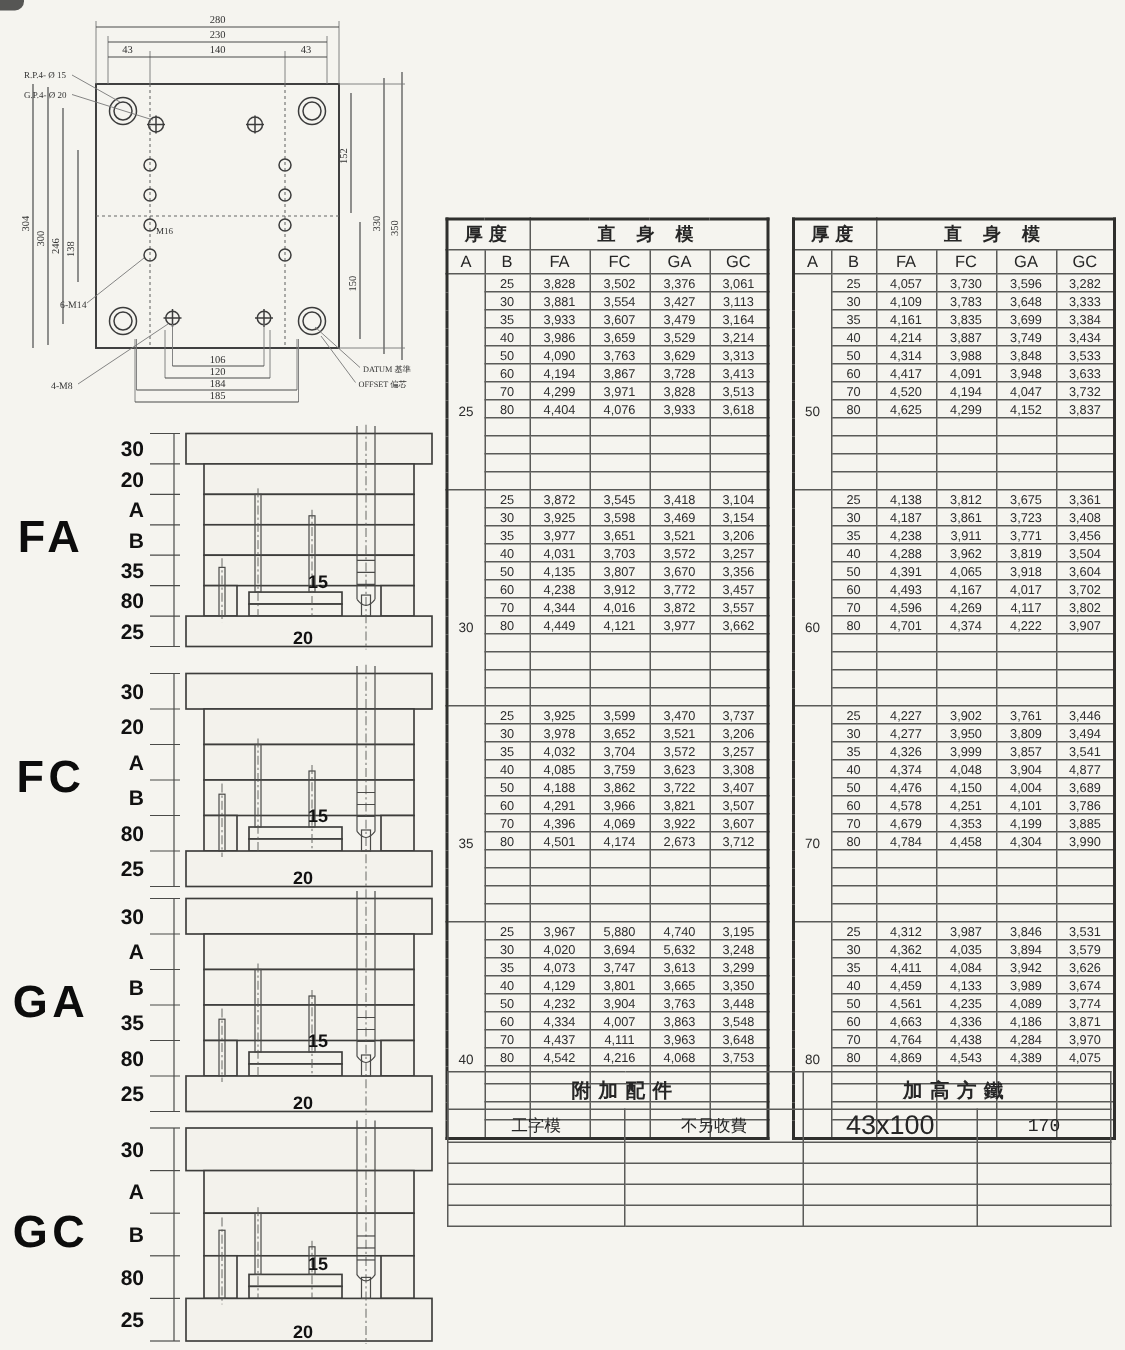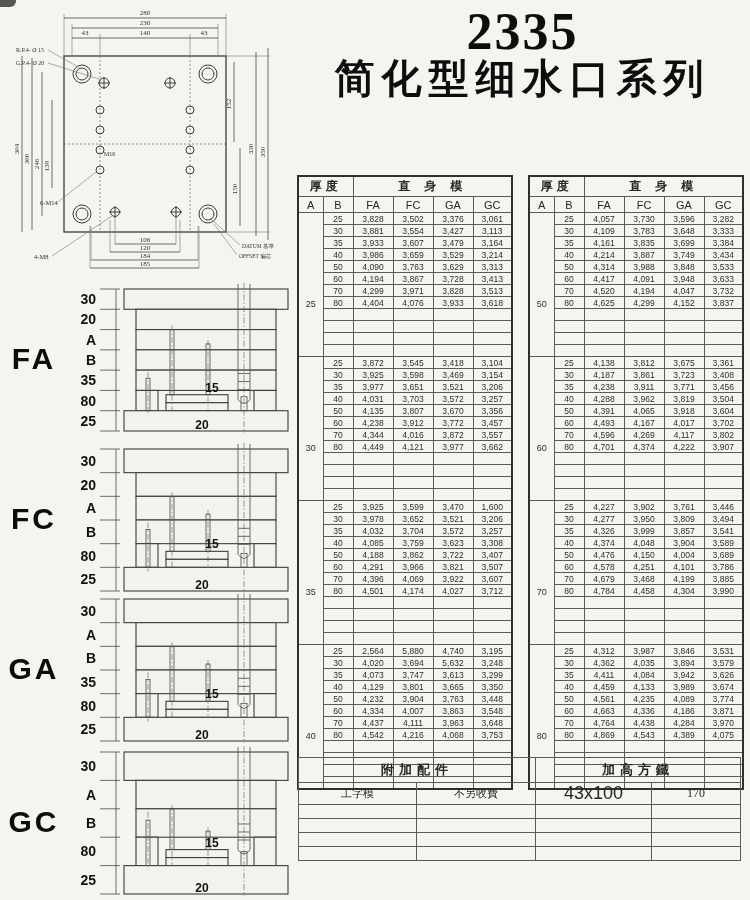--- a/index.html
+++ b/index.html
@@ -19,37 +19,37 @@
   .thin{stroke:#777;stroke-width:.6;fill:none;}
   .plate{stroke:#3c3c3c;stroke-width:1.3;fill:none;}
   .dots{stroke:#666;stroke-width:.7;stroke-dasharray:2 2;fill:none;}
   .hole{stroke:#3c3c3c;stroke-width:1;fill:none;}
 
   
   table.price{position:absolute;border-collapse:collapse;table-layout:fixed;width:214px;background:transparent;}
   #table-left{left:297px;top:145px;}
   #table-right{left:528px;top:145px;}
   table.price td,table.price th{border:1px solid #5a5a58;padding:0;text-align:center;overflow:hidden;white-space:nowrap;}
-  table.price{border:2px solid #2f2f2d;margin-top:30px;}
+  table.price{border:2px solid #2f2f2d;}
   table.price th.h1{height:19px;font-size:12px;font-weight:bold;letter-spacing:4px;font-family:"Liberation Serif",serif;}
   table.price th.h2{height:15px;font-size:11px;font-weight:normal;}
   table.price td{height:11px;font-size:8.5px;color:#2d2d2d;}
   table.price td.a-cell{vertical-align:bottom;padding-bottom:47px;font-size:9px;}
   table.price tbody.group{border-top:1.5px solid #2f2f2d;}
 
   
   .diagram{position:absolute;left:6px;width:286px;height:152px;display:flex;align-items:center;}
   .diagram .type-label{width:56px;text-align:center;font-size:30px;font-weight:bold;letter-spacing:3px;color:#0c0c0c;font-family:"Liberation Sans",sans-serif;}
   .diagram svg text.dim-label{font-weight:bold;fill:#111;font-family:"Liberation Sans",sans-serif;}
   .mold-line{stroke:#3d3d3b;stroke-width:1.1;fill:#f3f2ec;}
   .mold-thin{stroke:#4a4a48;stroke-width:.8;fill:none;}
   .mold-dashdot{stroke:#5a5a58;stroke-width:.6;stroke-dasharray:6 2 1.5 2;fill:none;}
 
   
-  #addon-table{position:absolute;left:298px;top:757px;border-collapse:collapse;table-layout:fixed;width:442px;border:1.5px solid #2f2f2d;padding-left:38px;}
+  #addon-table{position:absolute;left:298px;top:714px;border-collapse:collapse;table-layout:fixed;width:442px;border:1.5px solid #2f2f2d;padding-left:38px;}
   #addon-table td,#addon-table th{border:1px solid #5a5a58;padding:0;text-align:center;white-space:nowrap;}
   #addon-table th{height:24px;font-size:13px;font-weight:bold;letter-spacing:5px;font-family:"Liberation Serif",serif;}
   #addon-table td{height:18px;font-size:11px;font-family:Liberation Sans, sans-serif;}
   #addon-table tr.empty td{height:13px;}
 </style>
 </head>
 <body>
 
 <div class="page">
   <div class="corner-mark"></div>
@@ -163,24 +163,20 @@
     <text x="131" y="254" font-size="7" text-anchor="middle">184</text>
     <line class="dim" x1="76" y1="264" x2="185" y2="264"></line>
     <text x="131" y="262" font-size="7" text-anchor="middle">185</text>
 
     <text x="228" y="244" font-size="5.5">DATUM 基準</text>
     <text x="225" y="254" font-size="5.5">OFFSET 偏芯</text>
     <line class="thin" x1="226" y1="241" x2="196" y2="214"></line>
     <line class="thin" x1="223" y1="251" x2="200" y2="220"></line>
   </svg>
 
-  <div class="title-block">
-    <div class="title-model">2335</div>
-    <div class="title-series">简化型细水口系列</div>
-  </div>
 
   <table id="table-left" class="price">
       <colgroup>
         <col style="width: 25px;">
         <col style="width: 30px;">
         <col style="width: 40px;">
         <col style="width: 40px;">
         <col style="width: 40px;">
         <col style="width: 39px;">
       </colgroup>
@@ -372,21 +368,21 @@
           <td></td>
         </tr>
       </tbody>
       <tbody class="group">
         <tr>
           <td rowspan="12" class="a-cell">35</td>
           <td>25</td>
           <td>3,925</td>
           <td>3,599</td>
           <td>3,470</td>
-          <td>1,600</td>
+          <td>3,737</td>
         </tr>
         <tr>
           <td>30</td>
           <td>3,978</td>
           <td>3,652</td>
           <td>3,521</td>
           <td>3,206</td>
         </tr>
         <tr>
           <td>35</td>
@@ -420,21 +416,21 @@
           <td>70</td>
           <td>4,396</td>
           <td>4,069</td>
           <td>3,922</td>
           <td>3,607</td>
         </tr>
         <tr>
           <td>80</td>
           <td>4,501</td>
           <td>4,174</td>
-          <td>4,027</td>
+          <td>2,673</td>
           <td>3,712</td>
         </tr>
         <tr>
           <td></td>
           <td></td>
           <td></td>
           <td></td>
           <td></td>
         </tr>
         <tr>
@@ -456,21 +452,21 @@
           <td></td>
           <td></td>
           <td></td>
           <td></td>
         </tr>
       </tbody>
       <tbody class="group">
         <tr>
           <td rowspan="12" class="a-cell">40</td>
           <td>25</td>
-          <td>2,564</td>
+          <td>3,967</td>
           <td>5,880</td>
           <td>4,740</td>
           <td>3,195</td>
         </tr>
         <tr>
           <td>30</td>
           <td>4,020</td>
           <td>3,694</td>
           <td>5,632</td>
           <td>3,248</td>
@@ -765,40 +761,40 @@
           <td>4,326</td>
           <td>3,999</td>
           <td>3,857</td>
           <td>3,541</td>
         </tr>
         <tr>
           <td>40</td>
           <td>4,374</td>
           <td>4,048</td>
           <td>3,904</td>
-          <td>3,589</td>
+          <td>4,877</td>
         </tr>
         <tr>
           <td>50</td>
           <td>4,476</td>
           <td>4,150</td>
           <td>4,004</td>
           <td>3,689</td>
         </tr>
         <tr>
           <td>60</td>
           <td>4,578</td>
           <td>4,251</td>
           <td>4,101</td>
           <td>3,786</td>
         </tr>
         <tr>
           <td>70</td>
           <td>4,679</td>
-          <td>3,468</td>
+          <td>4,353</td>
           <td>4,199</td>
           <td>3,885</td>
         </tr>
         <tr>
           <td>80</td>
           <td>4,784</td>
           <td>4,458</td>
           <td>4,304</td>
           <td>3,990</td>
         </tr>
@@ -1108,21 +1104,21 @@
       </colgroup>
     <tbody>
         <tr>
       <th colspan="2">附加配件</th>
       <th colspan="2">加高方鐵</th>
     </tr>
     <tr>
       <td>工字模</td>
       <td>不另收費</td>
       <td style="font-family:Liberation Sans, sans-serif;font-size:18px;">43x100</td>
-      <td style="font-family:Liberation Serif, serif;font-size:12px;">170</td>
+      <td style="font-family:Liberation Mono, monospace;font-size:12px;">170</td>
     </tr>
     <tr class="empty">
           <td></td>
           <td></td>
           <td></td>
           <td></td>
         </tr>
     <tr class="empty">
           <td></td>
           <td></td>

